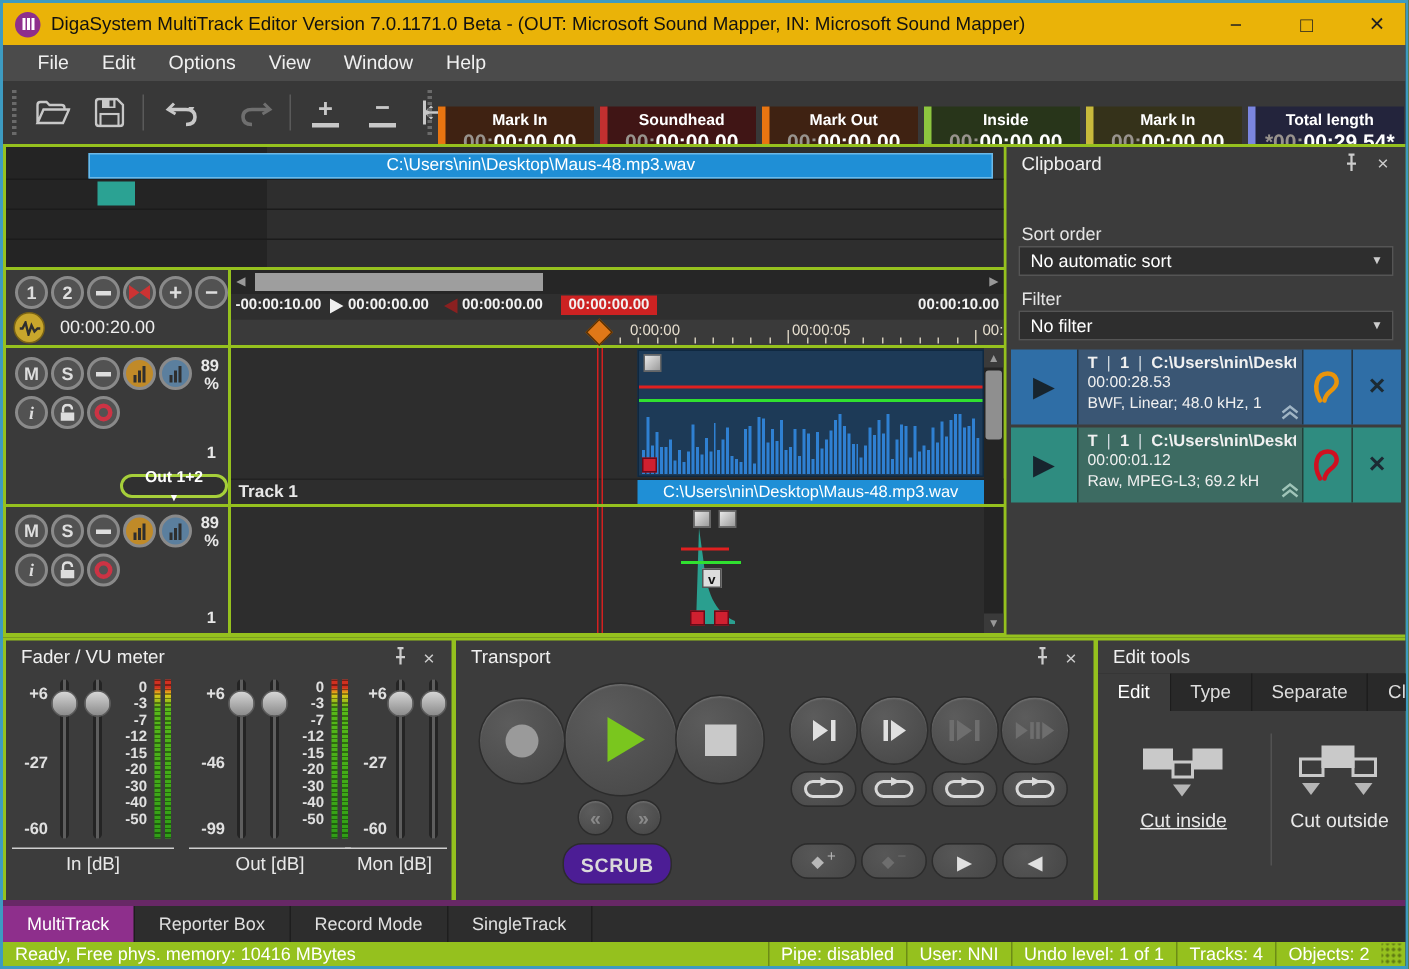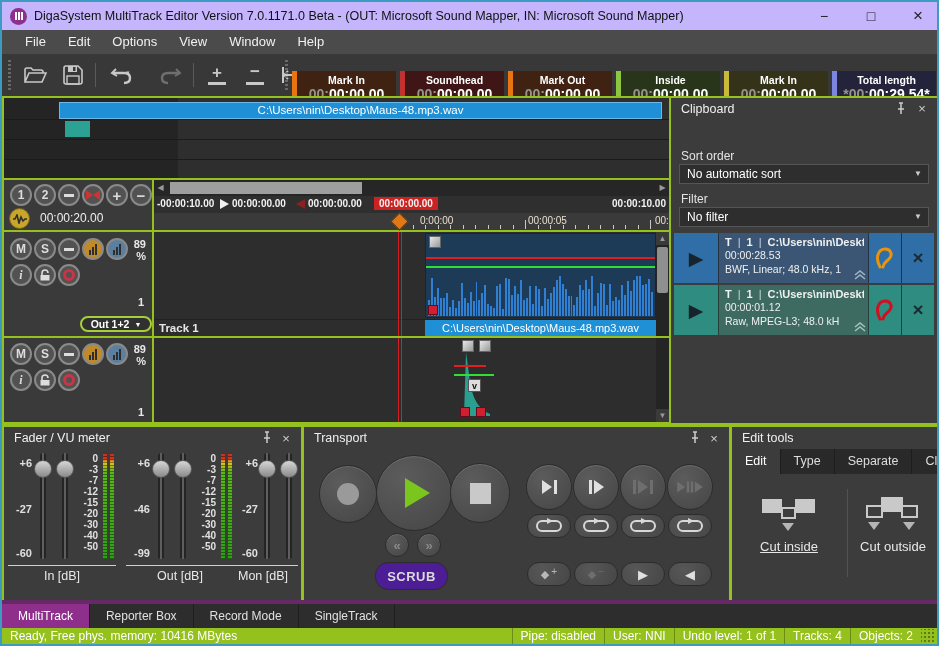--- a/index.html
+++ b/index.html
@@ -1,20 +1,20 @@
 <!DOCTYPE html>
 <html><head>
 <meta charset="utf-8">
 <style>
   *{margin:0;padding:0;box-sizing:border-box;}
   body{background:#555;font-family:"Liberation Sans",sans-serif;-webkit-font-smoothing:antialiased;}
   #app{position:relative;width:939px;height:646px;background:#2e2e2e;border:2px solid #3d9bc1;overflow:hidden;}
   .abs{position:absolute;}
   
-  .titlebar{left:0;top:0;width:935px;height:28px;background:#c4b5fd;display:flex;align-items:center;}
+  .titlebar{left:0;top:0;width:935px;height:28px;background:#eab308;display:flex;align-items:center;}
   .appicon{width:17px;height:17px;border-radius:50%;background:#8e2f8c;margin:0 7px 0 8px;display:flex;align-items:center;justify-content:center;gap:1px;}
   .appicon i{display:block;width:2px;height:8px;background:#fff;}
   .title-text{font-size:12.5px;color:#111;}
   .wctrl{position:absolute;top:0;height:28px;width:34px;display:flex;align-items:center;justify-content:center;color:#222;font-size:14px;cursor:default;}
   
   .menubar{left:0;top:28px;width:935px;height:24px;background:#4b4b4b;display:flex;align-items:center;padding-left:12px;gap:0;}
   .menu-item{color:#f0f0f0;font-size:13px;padding:0 11px;line-height:24px;}
   
   .toolbar{left:0;top:52px;width:935px;height:42px;background:#383838;}
   .grip{width:3px;height:30px;background:repeating-linear-gradient(to bottom,#6a6a6a 0 2px,transparent 2px 4px);}
@@ -359,21 +359,21 @@
           <svg width="12" height="12" viewBox="0 0 12 12">
               <path d="M3,6 L3,4 Q3,1 6,1 Q9,1 9,4" fill="none" stroke="#ddd" stroke-width="1.6"></path>
               <rect x="1.5" y="6" width="9" height="5.5" fill="#ddd"></rect>
             </svg>
         </div>
         <div class="cbtn">
             <div class="ring"></div>
           </div>
       </div>
       <span class="tnum" style="top:64px;">1</span>
-      <div class="outpill" style="top:84px;">
+      <div class="outpill" style="top:84px;flex-direction:column;">
           <span>Out 1+2</span>
           <span class="cd">▼</span>
         </div>
     </div>
 
     <div class="panel trk-content" style="left:152px;top:136px;width:515px;height:104px;background:#2d2d2d;">
       <div class="clip1">
         <div class="hline" style="top:23px;height:2px;background:#e02020;"></div>
         <div class="hline" style="top:32px;height:2px;background:#30e030;"></div>
         <div id="waveform">
@@ -571,21 +571,21 @@
         <div class="cb-play" style="background:#2f8c80;">▶</div>
         <div class="cb-body" style="background:#3d6b62;border-left:1px solid #244039;">
           <div class="cb-l1">
               <span>T</span>
               <span class="vs">|</span>
               <span>1</span>
               <span class="vs">|</span>
               <span>C:\Users\nin\Desktop\</span>
             </div>
           <div class="cb-l2">00:00:01.12</div>
-          <div class="cb-l3">Raw, MPEG-L3; 48.0 kH</div>
+          <div class="cb-l3">Raw, MPEG-L3; 69.2 kH</div>
           <div class="chev">
             <svg width="12" height="10" viewBox="0 0 12 10">
                 <polyline points="1,5 6,1 11,5" fill="none" stroke="#9fc4b8" stroke-width="1.6"></polyline>
                 <polyline points="1,9 6,5 11,9" fill="none" stroke="#9fc4b8" stroke-width="1.6"></polyline>
               </svg>
           </div>
         </div>
         <div class="cb-ear" style="background:#2f8c80;border-left:1px solid #244039;">
           <svg width="20" height="26" viewBox="0 0 20 26">
               <path d="M5,22 C0,13 3,4 10,4 C16,4 18,10 14,14 C11,17 9,17 8,22" fill="none" stroke="#d01020" stroke-width="3" stroke-linecap="round"></path>

